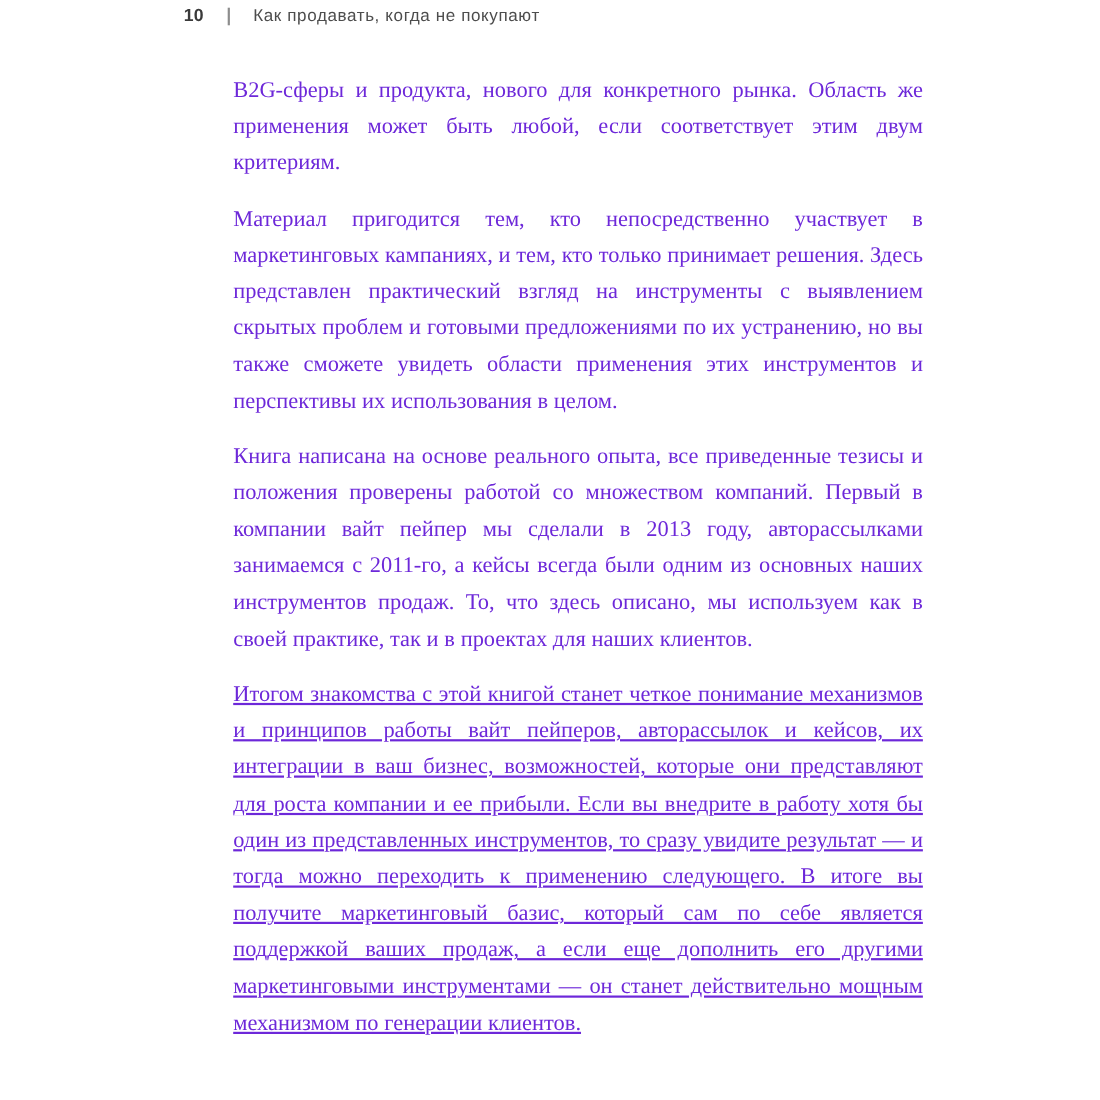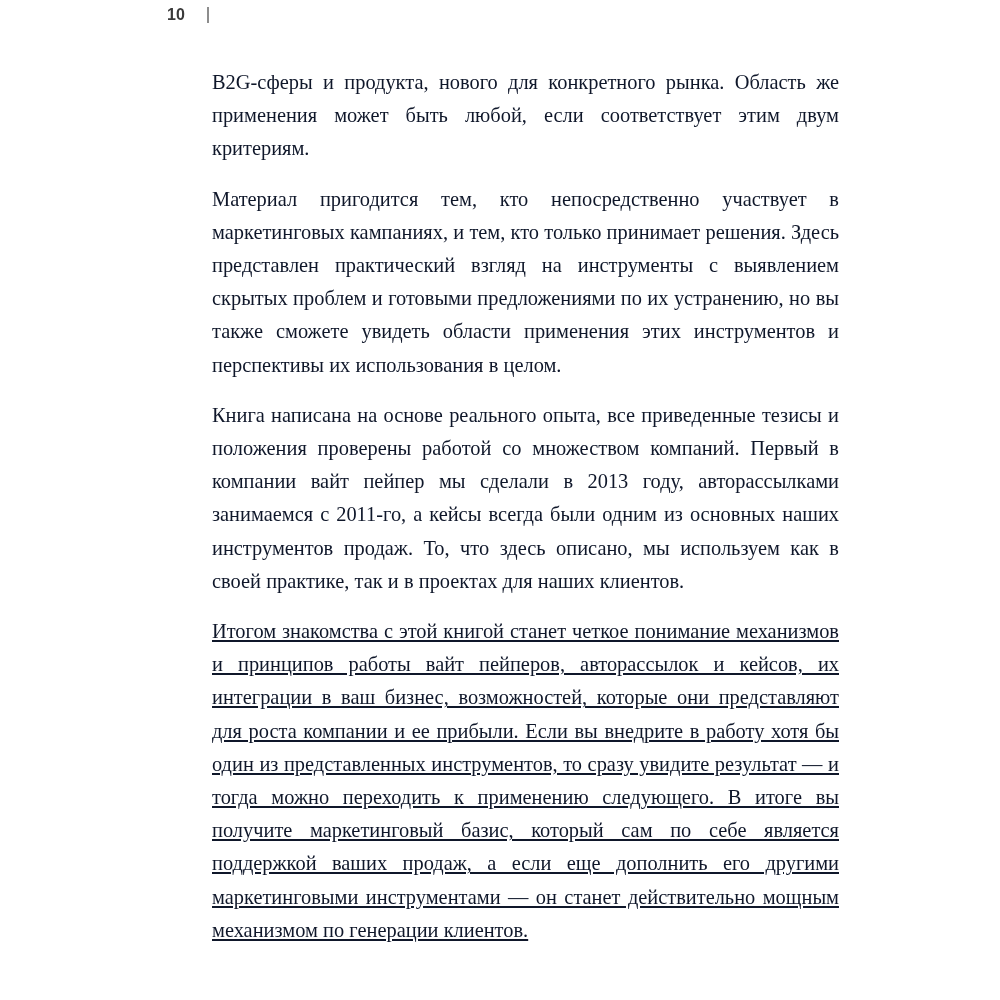--- a/index.html
+++ b/index.html
@@ -55,41 +55,42 @@
   .text-column {
     position: absolute;
     left: 212px;
     top: 66px;
     width: 627px;
   }
   .para {
     margin: 0 0 17px 0;
     font-size: 20.4px;
     line-height: 33.2px;
-    color: #0f172a;
+    color: #6d28d9;
     text-align: justify;
     text-justify: inter-word;
     -moz-text-align-last: left;
     text-align-last: left;
     hyphens: manual;
     word-spacing: 0.1px;
   }
   .para:last-child {
     margin-bottom: 0;
     text-decoration: underline;
   }
 </style>
 </head>
 <body>
 
 <div class="page">
 
   <div class="running-head">
     <span class="folio">10</span>
     <span class="rule"></span>
+    <span class="title">Как продавать, когда не покупают</span>
   </div>
 
   <div class="text-column">
     <p class="para">B2G-сферы и продукта, нового для конкретного рынка. Область же применения может быть любой, если соответствует этим двум критериям.</p>
     <p class="para">Материал пригодится тем, кто непосредственно участвует в маркетинговых кампаниях, и тем, кто только принимает решения. Здесь представлен практический взгляд на инструменты с выявлением скрытых проблем и готовыми предложениями по их устранению, но вы также сможете увидеть области применения этих инструментов и перспективы их использования в целом.</p>
     <p class="para">Книга написана на основе реального опыта, все приведенные тезисы и положения проверены работой со множеством компаний. Первый в компании вайт пейпер мы сделали в 2013 году, авторассылками занимаемся с 2011-го, а кейсы всегда были одним из основных наших инструментов продаж. То, что здесь описано, мы используем как в своей практике, так и в проектах для наших клиентов.</p>
     <p class="para">Итогом знакомства с этой книгой станет четкое понимание механизмов и принципов работы вайт пейперов, авторассылок и кейсов, их интеграции в ваш бизнес, возможностей, которые они представляют для роста компании и ее прибыли. Если вы внедрите в работу хотя бы один из представленных инструментов, то сразу увидите результат — и тогда можно переходить к применению следующего. В итоге вы получите маркетинговый базис, который сам по себе является поддержкой ваших продаж, а если еще дополнить его другими маркетинговыми инструментами — он станет действительно мощным механизмом по генерации клиентов.</p>
   </div>
 
 </div>

